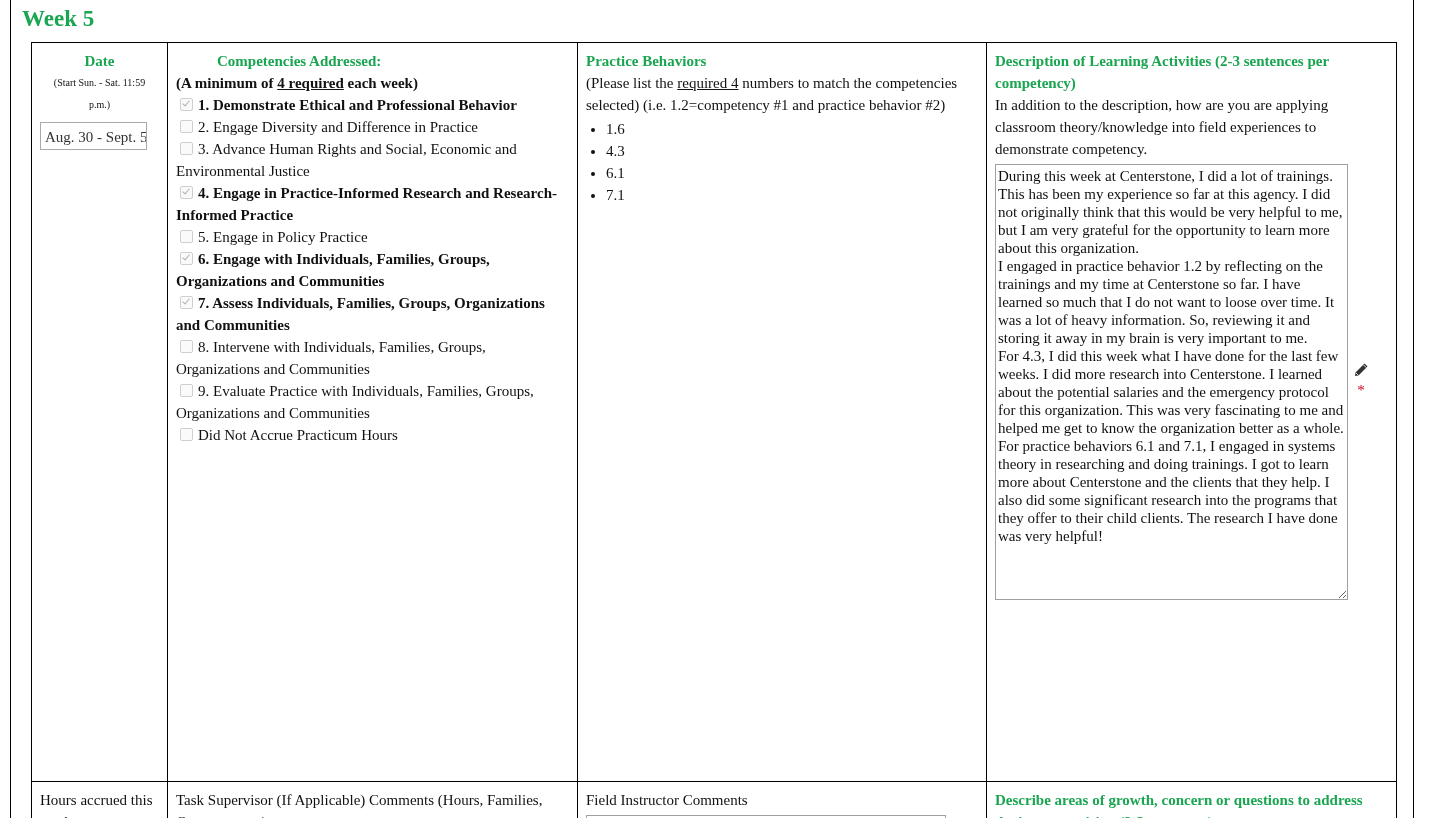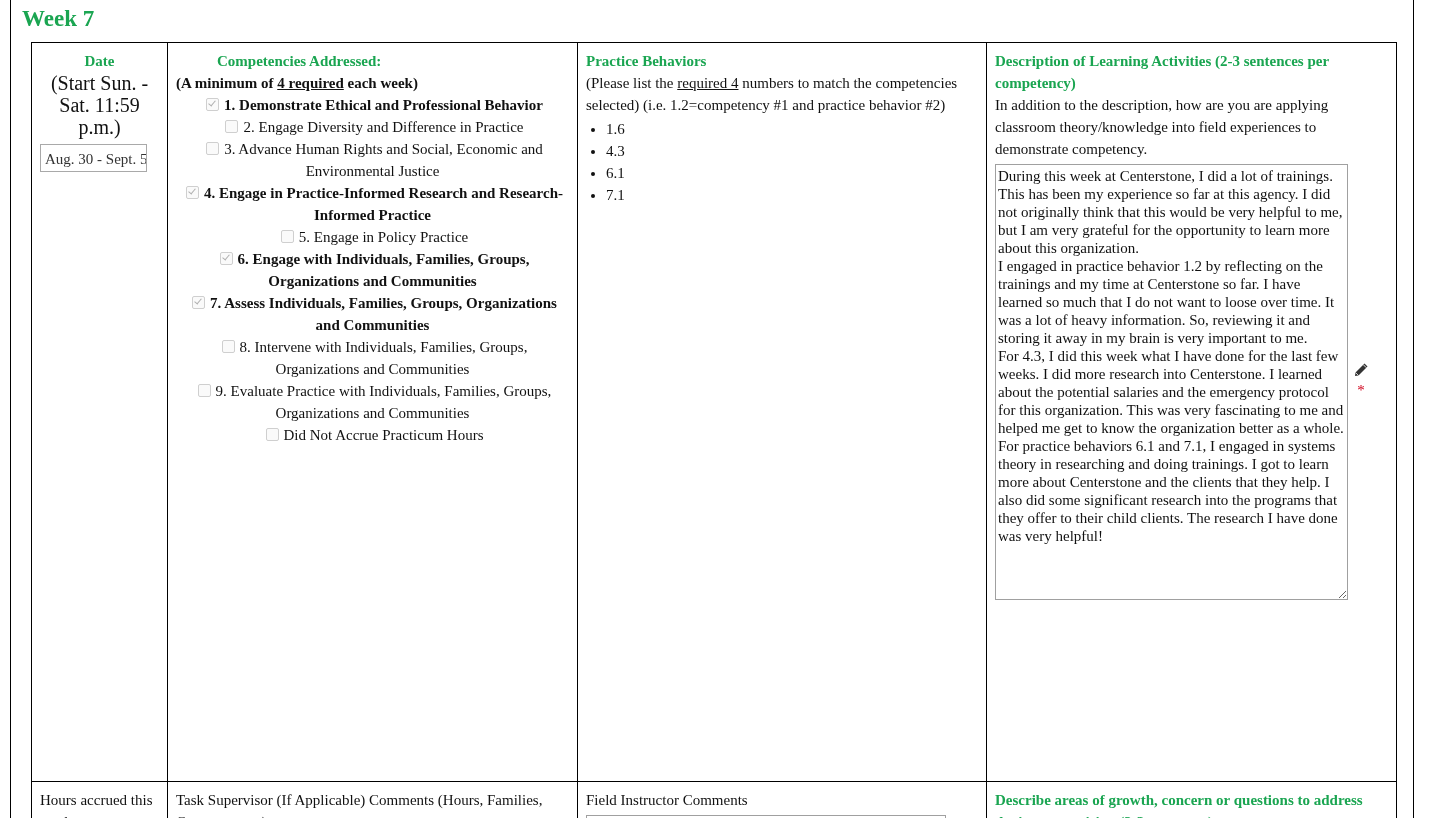--- a/index.html
+++ b/index.html
@@ -27,21 +27,21 @@
   }
   .green { color: #1aa551; font-weight: bold; }
   .center { text-align: center; }
   .bold { font-weight: bold; }
   u { text-decoration: underline; margin-top: 8px; }
   .txt-input {
     font-family: "Liberation Serif", serif; font-size: 15px; color: #333;
     border: 1px solid #a9a9a9; padding: 3px 4px; height: 28px; box-sizing: border-box;
     background: #fff; overflow: hidden; white-space: nowrap;
   }
-  .comp-item { display: block; text-align: center; }
+  .comp-item { display: block; }
   .cb {
     display: inline-block; width: 11px; height: 11px; border: 1px solid #cfcfcf;
     border-radius: 2px; margin: 0 5px 0 4px; vertical-align: -1px; position: relative;
     background: #fafafa;
   }
   .cb.checked::after {
     content: ""; position: absolute; left: 3px; top: 0px; width: 3px; height: 6px;
     border-right: 1.3px solid #b0b0b0; border-bottom: 1.3px solid #b0b0b0;
     transform: rotate(40deg);
   }
@@ -55,34 +55,34 @@
   .ta-wrap { display: flex; align-items: center; }
   .side-icons { display: flex; flex-direction: column; align-items: center; margin-left: 4px; width: 18px; }
   .pencil { width: 16px; height: 16px; }
   .req { color: #d0021b; font-size: 15px; line-height: 16px; margin-top: 4px; }
 </style>
 </head>
 <body>
 
 <div class="outer"></div>
 
-<h2 class="week-title">Week 7</h2>
+<h2 class="week-title">Week 5</h2>
 
 <table class="grid">
   <colgroup>
     <col style="width:136px">
     <col style="width:410px">
     <col style="width:409px">
     <col style="width:410px">
   </colgroup>
   <tbody>
       <tr style="height:739px">
     <td class="center">
       <div class="green">Date</div>
-      <div style="font-size:20px; padding:0 4px;">(Start Sun. - Sat. 11:59 p.m.)</div>
+      <div style="font-size:10px; padding:0 4px;">(Start Sun. - Sat. 11:59 p.m.)</div>
       <div class="txt-input" style="width:107px; margin-top:6px; text-align:left;">Aug. 30 - Sept. 5</div>
     </td>
     <td>
       <div class="green center" style="text-align:left; padding-left:41px;">Competencies Addressed:</div>
       <div class="bold">
         <span>(A minimum of </span><u>4 required</u><span> each week)</span>
       </div>
       <div id="comp-list">
             <div class="comp-item bold"><span class="cb checked"></span><span>1. Demonstrate Ethical and Professional Behavior</span></div>
             <div class="comp-item"><span class="cb"></span><span>2. Engage Diversity and Difference in Practice</span></div>

